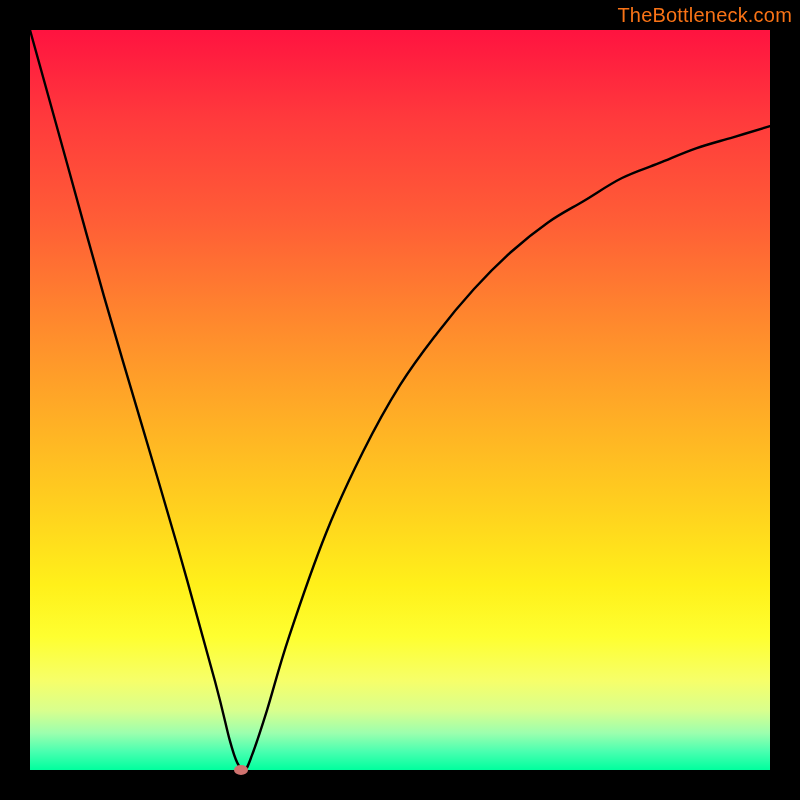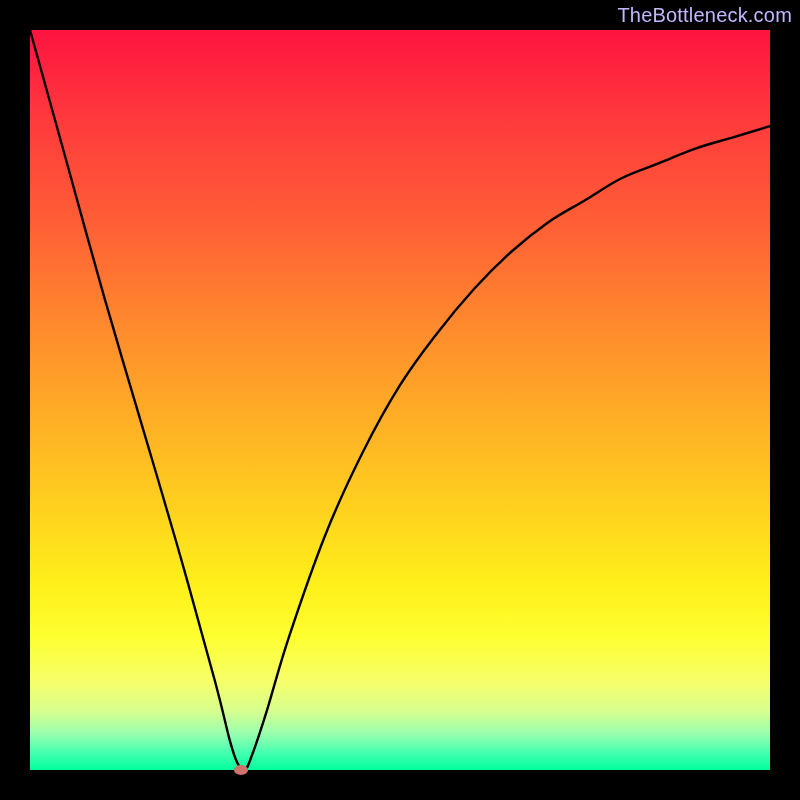--- a/index.html
+++ b/index.html
@@ -53,21 +53,21 @@
     width: 14px;
     height: 10px;
     border-radius: 50%;
     background: #d0736f;
     transform: translate(-50%, -50%);
   }
   .watermark {
     position: absolute;
     top: 4px;
     right: 8px;
-    color: #c4b5fd;
+    color: #f97316;
     font-size: 20px;
     letter-spacing: 0.2px;
     user-select: none;
   }
 </style>
 </head>
 <body>
 
 <div class="frame">
   <div class="plot">

